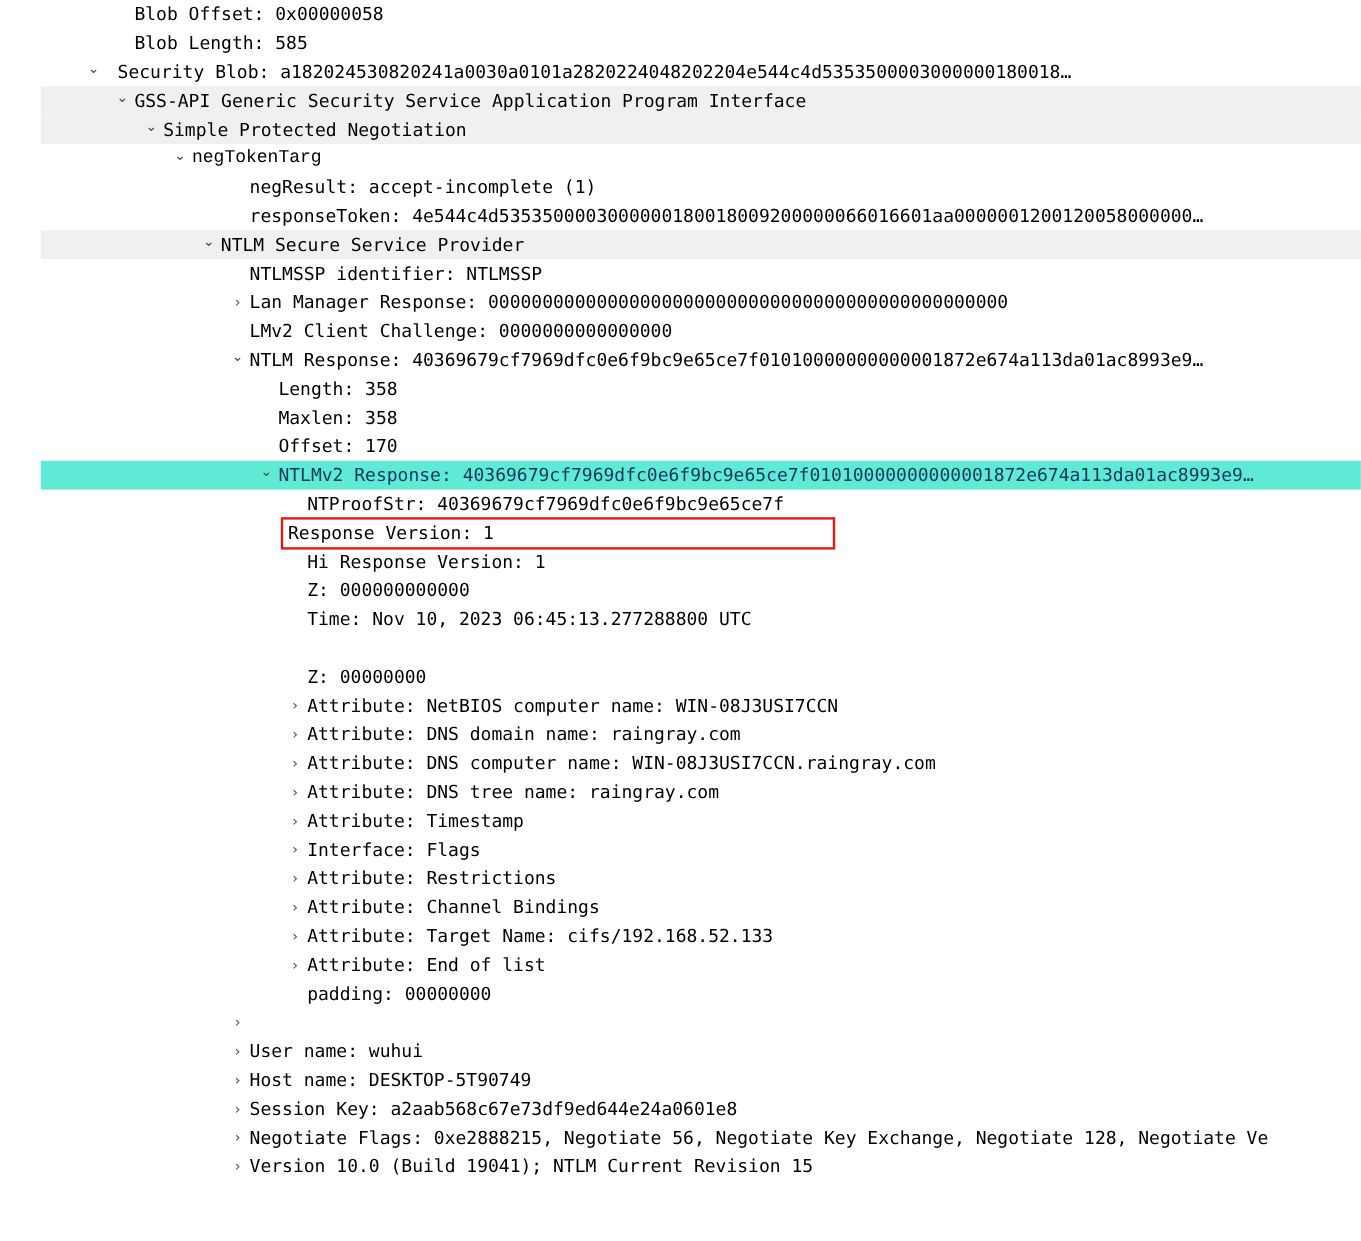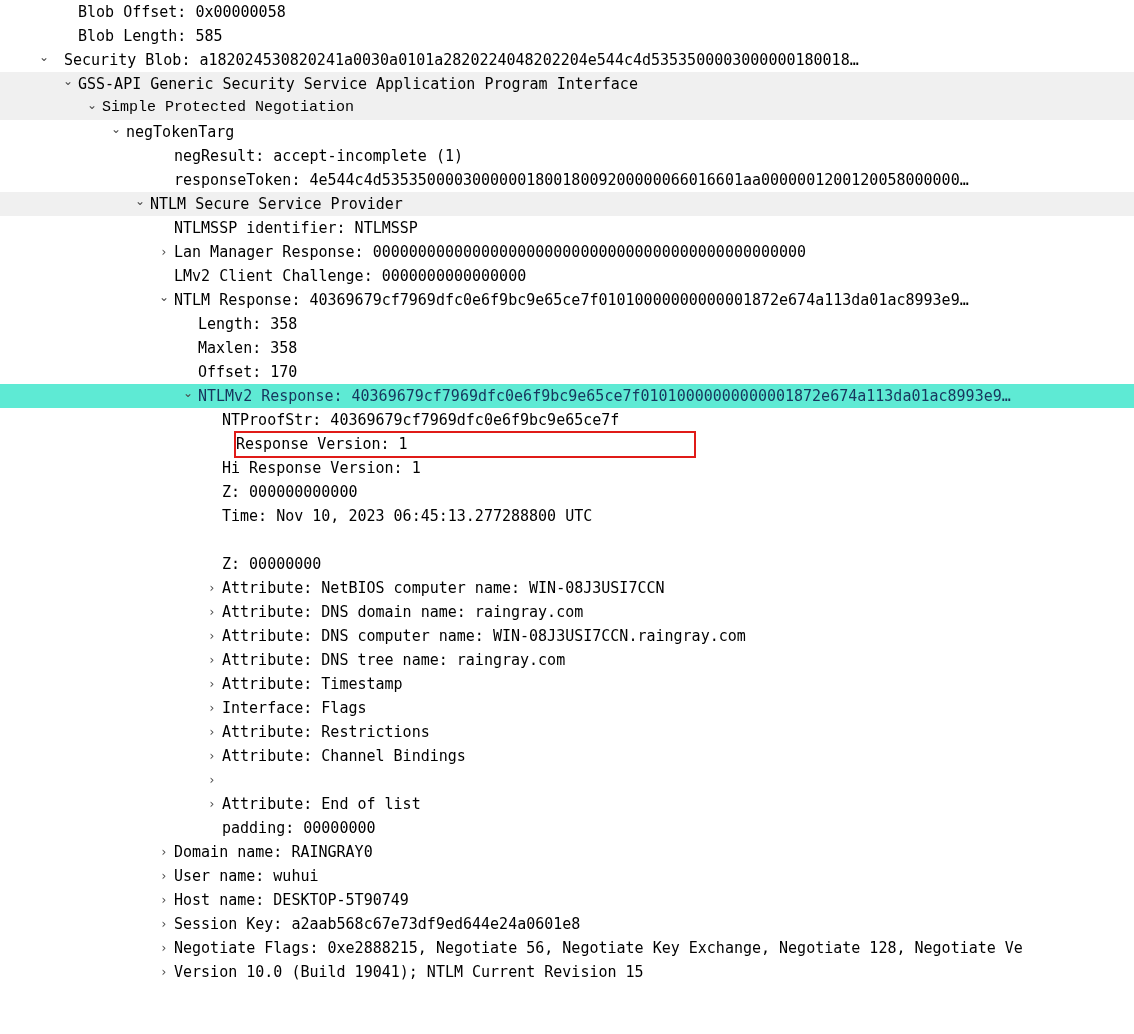--- a/index.html
+++ b/index.html
@@ -12,20 +12,21 @@
     width: 1134px;
     height: 1034px;
     overflow: hidden;
     font-family: "DejaVu Sans Mono", "Liberation Mono", monospace;
     font-size: 15px;
     color: #000000;
   }
   #tree {
     width: 1012px;
     padding-top: 0px;
+    padding-left: 34px;
   }
   .row {
     position: relative;
     height: 24px;
     line-height: 24px;
     white-space: nowrap;
     overflow: hidden;
     width: 1134px;
     box-sizing: border-box;
   }
@@ -82,25 +83,25 @@
     <div class="row">
       <span class="twisty open" style="left: 36px;"></span>
       <span class="label" style="left: 64px;">Security Blob: a182024530820241a0030a0101a2820224048202204e544c4d5353500003000000180018…</span>
     </div>
     <div class="row shaded">
       <span class="twisty open" style="left: 60px;"></span>
       <span class="label" style="left: 78px;">GSS-API Generic Security Service Application Program Interface</span>
     </div>
     <div class="row shaded">
       <span class="twisty open" style="left: 84px;"></span>
-      <span class="label" style="left: 102px; font-family: Liberation Mono, monospace;">Simple Protected Negotiation</span>
+      <span class="label" style="left: 102px;">Simple Protected Negotiation</span>
     </div>
     <div class="row">
       <span class="twisty open" style="left: 108px;"></span>
-      <span class="label" style="left: 126px;">negTokenTarg</span>
+      <span class="label" style="left: 126px; font-family: Liberation Mono, monospace;">negTokenTarg</span>
     </div>
     <div class="row">
       <span class="twisty none" style="left: 156px;"></span>
       <span class="label" style="left: 174px;">negResult: accept-incomplete (1)</span>
     </div>
     <div class="row">
       <span class="twisty none" style="left: 156px;"></span>
       <span class="label" style="left: 174px;">responseToken: 4e544c4d5353500003000000180018009200000066016601aa0000001200120058000000…</span>
     </div>
     <div class="row shaded">
@@ -138,21 +139,21 @@
     <div class="row selected">
       <span class="twisty open" style="left: 180px;"></span>
       <span class="label" style="left: 198px;">NTLMv2 Response: 40369679cf7969dfc0e6f9bc9e65ce7f01010000000000001872e674a113da01ac8993e9…</span>
     </div>
     <div class="row">
       <span class="twisty none" style="left: 204px;"></span>
       <span class="label" style="left: 222px;">NTProofStr: 40369679cf7969dfc0e6f9bc9e65ce7f</span>
     </div>
     <div class="row">
       <span class="twisty none" style="left: 204px;"></span>
-      <span class="label" style="left: 236px;">Response Version: 1</span>
+      <span class="label" style="left: 206px;">Response Version: 1</span>
     </div>
     <div class="row">
       <span class="twisty none" style="left: 204px;"></span>
       <span class="label" style="left: 222px;">Hi Response Version: 1</span>
     </div>
     <div class="row">
       <span class="twisty none" style="left: 204px;"></span>
       <span class="label" style="left: 222px;">Z: 000000000000</span>
     </div>
     <div class="row">
@@ -194,32 +195,32 @@
     <div class="row">
       <span class="twisty closed" style="left: 204px;"></span>
       <span class="label" style="left: 222px;">Attribute: Restrictions</span>
     </div>
     <div class="row">
       <span class="twisty closed" style="left: 204px;"></span>
       <span class="label" style="left: 222px;">Attribute: Channel Bindings</span>
     </div>
     <div class="row">
       <span class="twisty closed" style="left: 204px;"></span>
+      <span class="label" style="left: 222px;">Attribute: Target Name: cifs/192.168.52.133</span>
     </div>
     <div class="row">
       <span class="twisty closed" style="left: 204px;"></span>
       <span class="label" style="left: 222px;">Attribute: End of list</span>
     </div>
     <div class="row">
       <span class="twisty none" style="left: 204px;"></span>
       <span class="label" style="left: 222px;">padding: 00000000</span>
     </div>
     <div class="row">
       <span class="twisty closed" style="left: 156px;"></span>
-      <span class="label" style="left: 174px;">Domain name: RAINGRAY0</span>
     </div>
     <div class="row">
       <span class="twisty closed" style="left: 156px;"></span>
       <span class="label" style="left: 174px;">User name: wuhui</span>
     </div>
     <div class="row">
       <span class="twisty closed" style="left: 156px;"></span>
       <span class="label" style="left: 174px;">Host name: DESKTOP-5T90749</span>
     </div>
     <div class="row">

